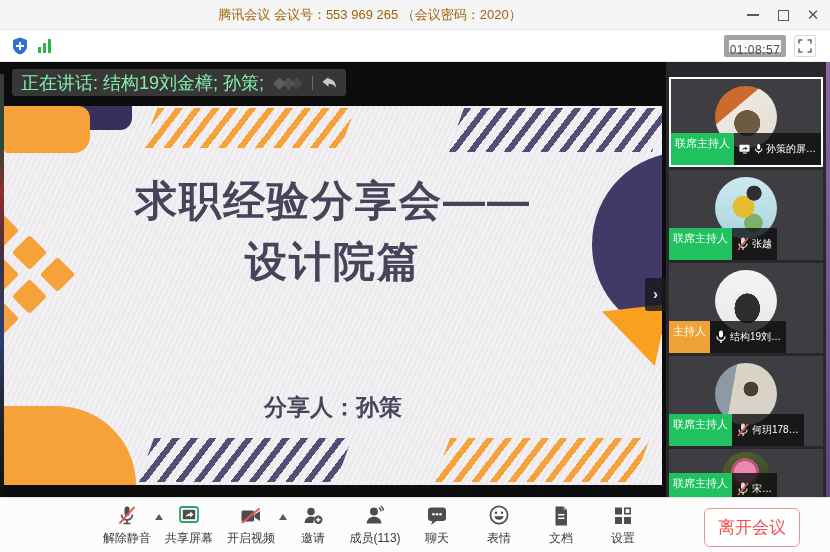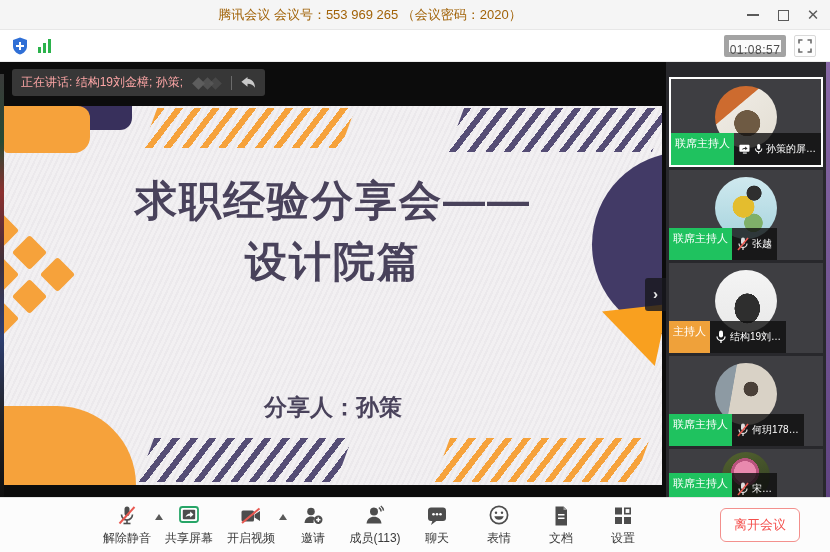--- a/index.html
+++ b/index.html
@@ -24,21 +24,21 @@
   .signal i:nth-child(1){height:6px} .signal i:nth-child(2){height:10px} .signal i:nth-child(3){height:14px}
   .timerbox { position:absolute; right:44px; top:5px; width:62px; height:22px; border:5px solid #a3a3a3; background:#fbfbfb; border-radius:2px; font-size:12px; color:#4c4c4c; text-align:center; line-height:20px; letter-spacing:.5px; }
   .fsbtn { position:absolute; right:14px; top:5px; width:22px; height:22px; border:1px solid #d9d9d9; border-radius:2px; display:flex; align-items:center; justify-content:center; background:#fdfdfd; }
 
   
   .share { position:absolute; left:0; top:62px; width:666px; height:435px; background:#0c0c0c; overflow:hidden; }
   .wall-left { position:absolute; left:0; top:12px; width:4px; height:423px;
     background:linear-gradient(180deg,#3a3a3a 0%,#274a33 16%,#8c2f2f 28%,#40303a 44%,#2c3e72 62%,#23242a 80%,#101010 100%); }
 
   .banner { position:absolute; left:12px; top:7px; height:27px; background:rgba(58,58,58,.95); border-radius:3px; display:flex; align-items:center; padding:0 9px; gap:7px; z-index:5; }
-  .banner .btxt { font-size:12px; color:#fca5a5; white-space:nowrap; }
+  .banner .btxt { font-size:18px; color:#86efac; white-space:nowrap; }
   .banner .bsep { width:1px; height:14px; background:#6b6b6b; }
 
   
   .slide { position:absolute; left:4px; top:44px; width:658px; height:379px; background:#f2f0f2; overflow:hidden;
     background-image:repeating-linear-gradient(115deg, rgba(130,120,140,.06) 0 2px, transparent 2px 5px); }
   .shape { position:absolute; }
   .o-rect { left:0; top:0; width:86px; height:47px; background:#f6a23b; border-radius:0 12px 16px 4px; z-index:2; }
   .p-rect { left:70px; top:0; width:58px; height:24px; background:#38305c; border-radius:0 0 12px 0; z-index:1; }
   .hatch { height:40px; width:198px; transform:skewX(-20deg); }
   .hatch.h-orange { background:repeating-linear-gradient(112deg,#f6a23b 0 7px,transparent 7px 17px); }
@@ -76,21 +76,21 @@
 
   .strip-right { position:absolute; left:826px; top:62px; width:4px; height:490px; background:linear-gradient(180deg,#8a6aa8,#5a3f7d); }
 
   
   .toolbar { position:absolute; left:0; top:497px; width:830px; height:55px; background:#fcfcfc; border-top:1px solid #e5e5e5; }
   .titems { position:absolute; left:96px; top:4px; display:flex; }
   .titem { position:relative; width:62px; display:flex; flex-direction:column; align-items:center; cursor:default; }
   .titem svg { margin-top:2px; }
   .tlabel { margin-top:2px; font-size:12px; color:#3a3a3a; white-space:nowrap; }
   .caret { position:absolute; right:-5px; top:12px; width:0; height:0; border-left:4px solid transparent; border-right:4px solid transparent; border-bottom:6px solid #5a5a5a; }
-  .leave-btn { position:absolute; right:30px; top:10px; padding:7px 13px; border:1px solid #f3908d; border-radius:6px; color:#f4504d; background:#fff; font-size:13px; }
+  .leave-btn { position:absolute; right:30px; top:10px; padding:7px 13px; border:1px solid #f3908d; border-radius:6px; color:#f4504d; background:#fff; font-size:17px; }
 </style>
 </head>
 <body>
 
 <div class="win">
 
   <div class="titlebar">
     <div class="title">腾讯会议 会议号：553 969 265 （会议密码：2020）</div>
     <div class="winctrls">
       <span class="wbtn">

